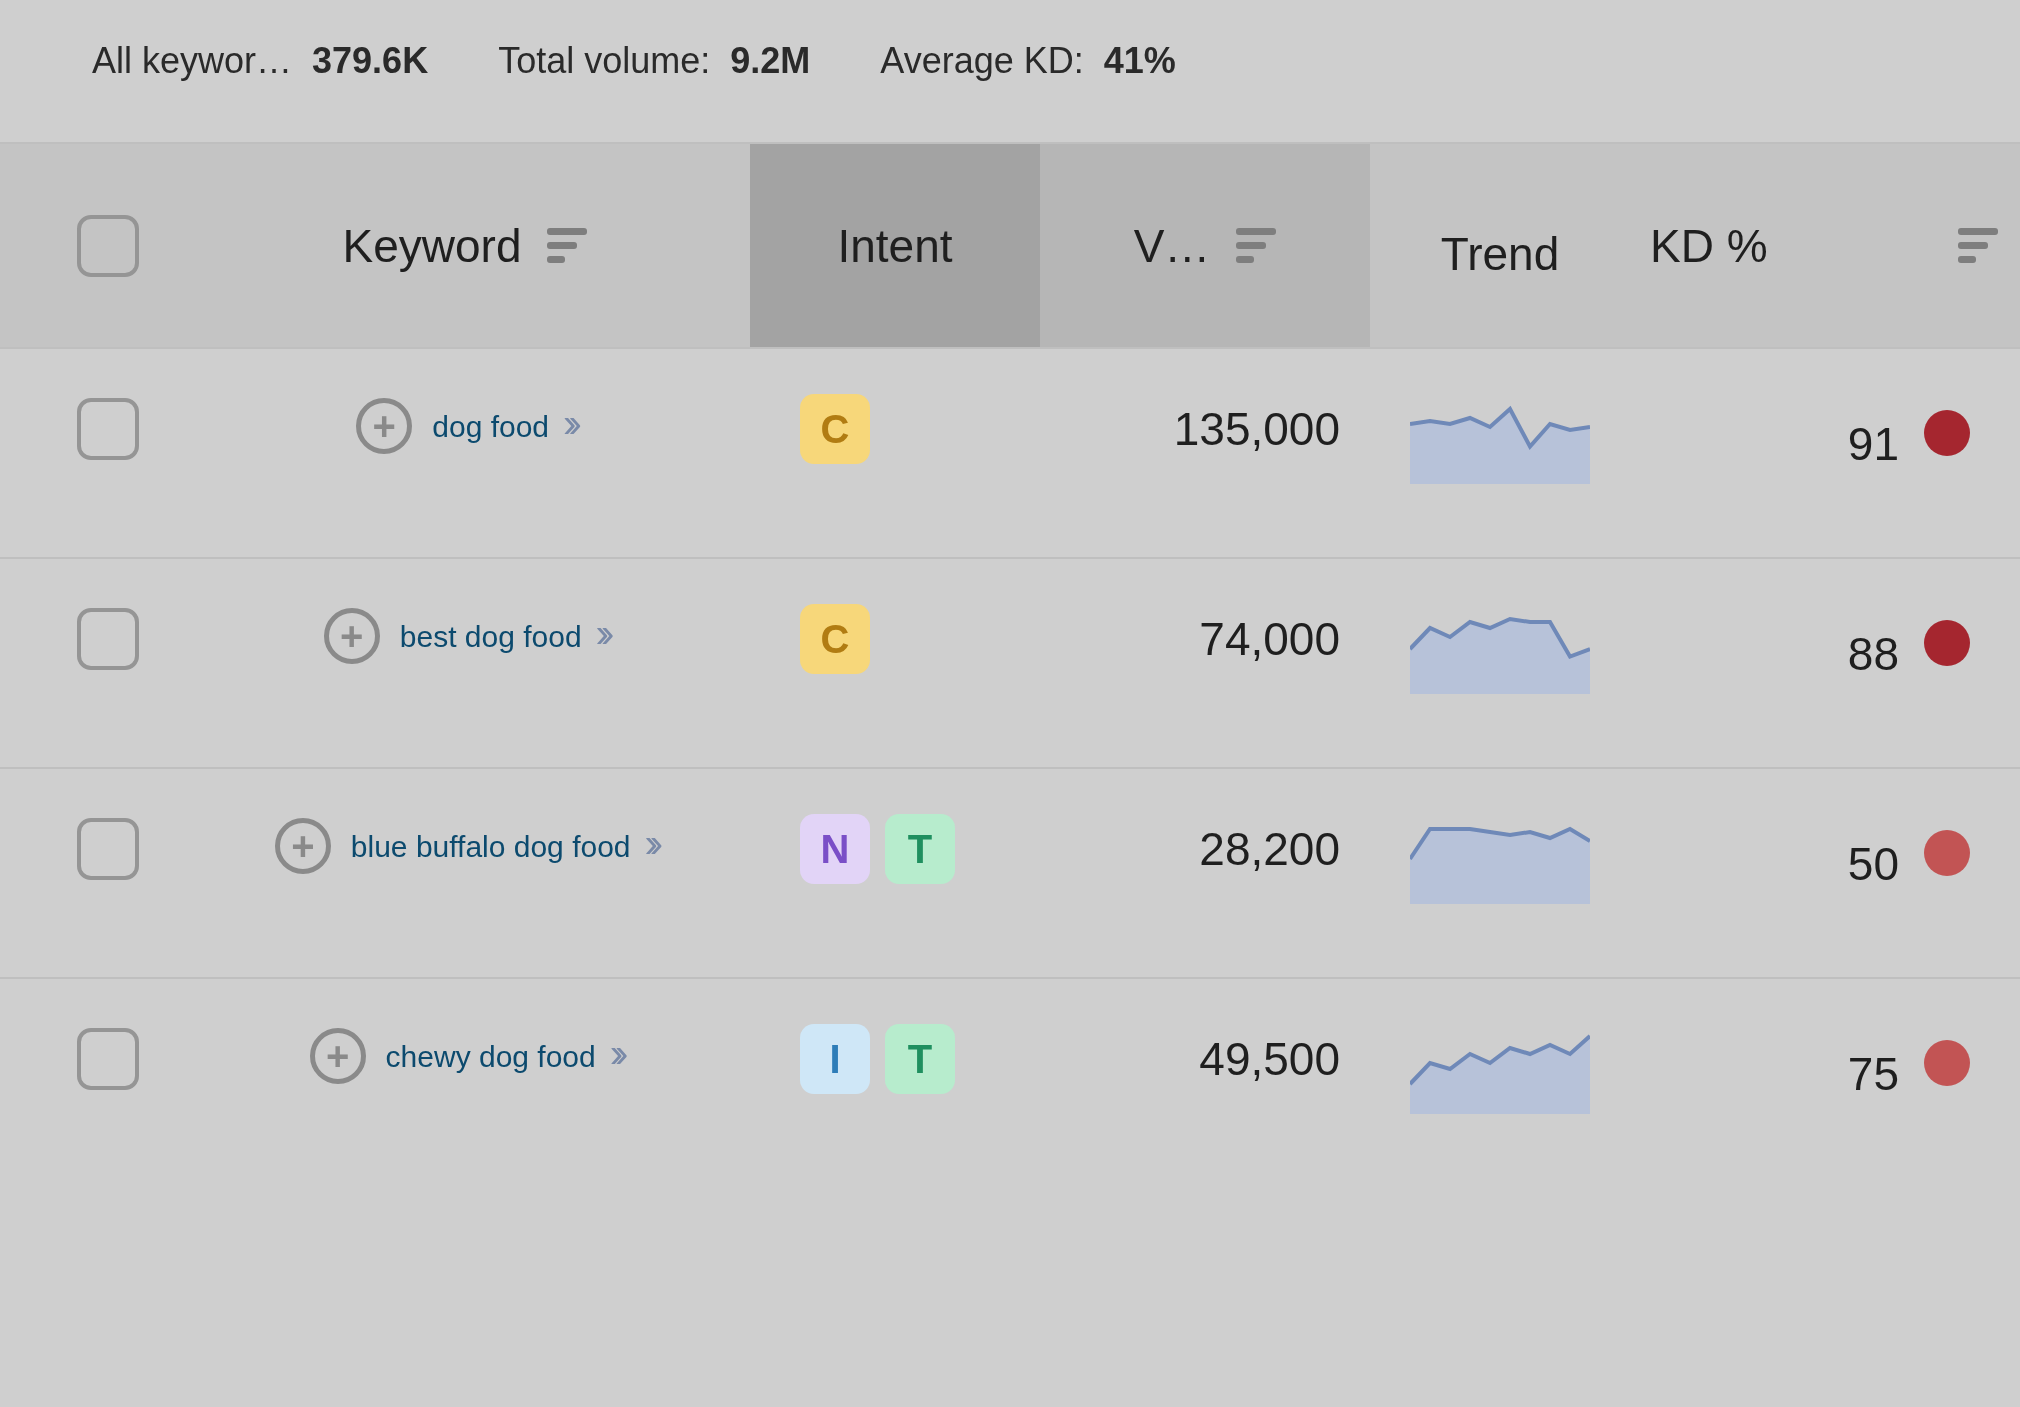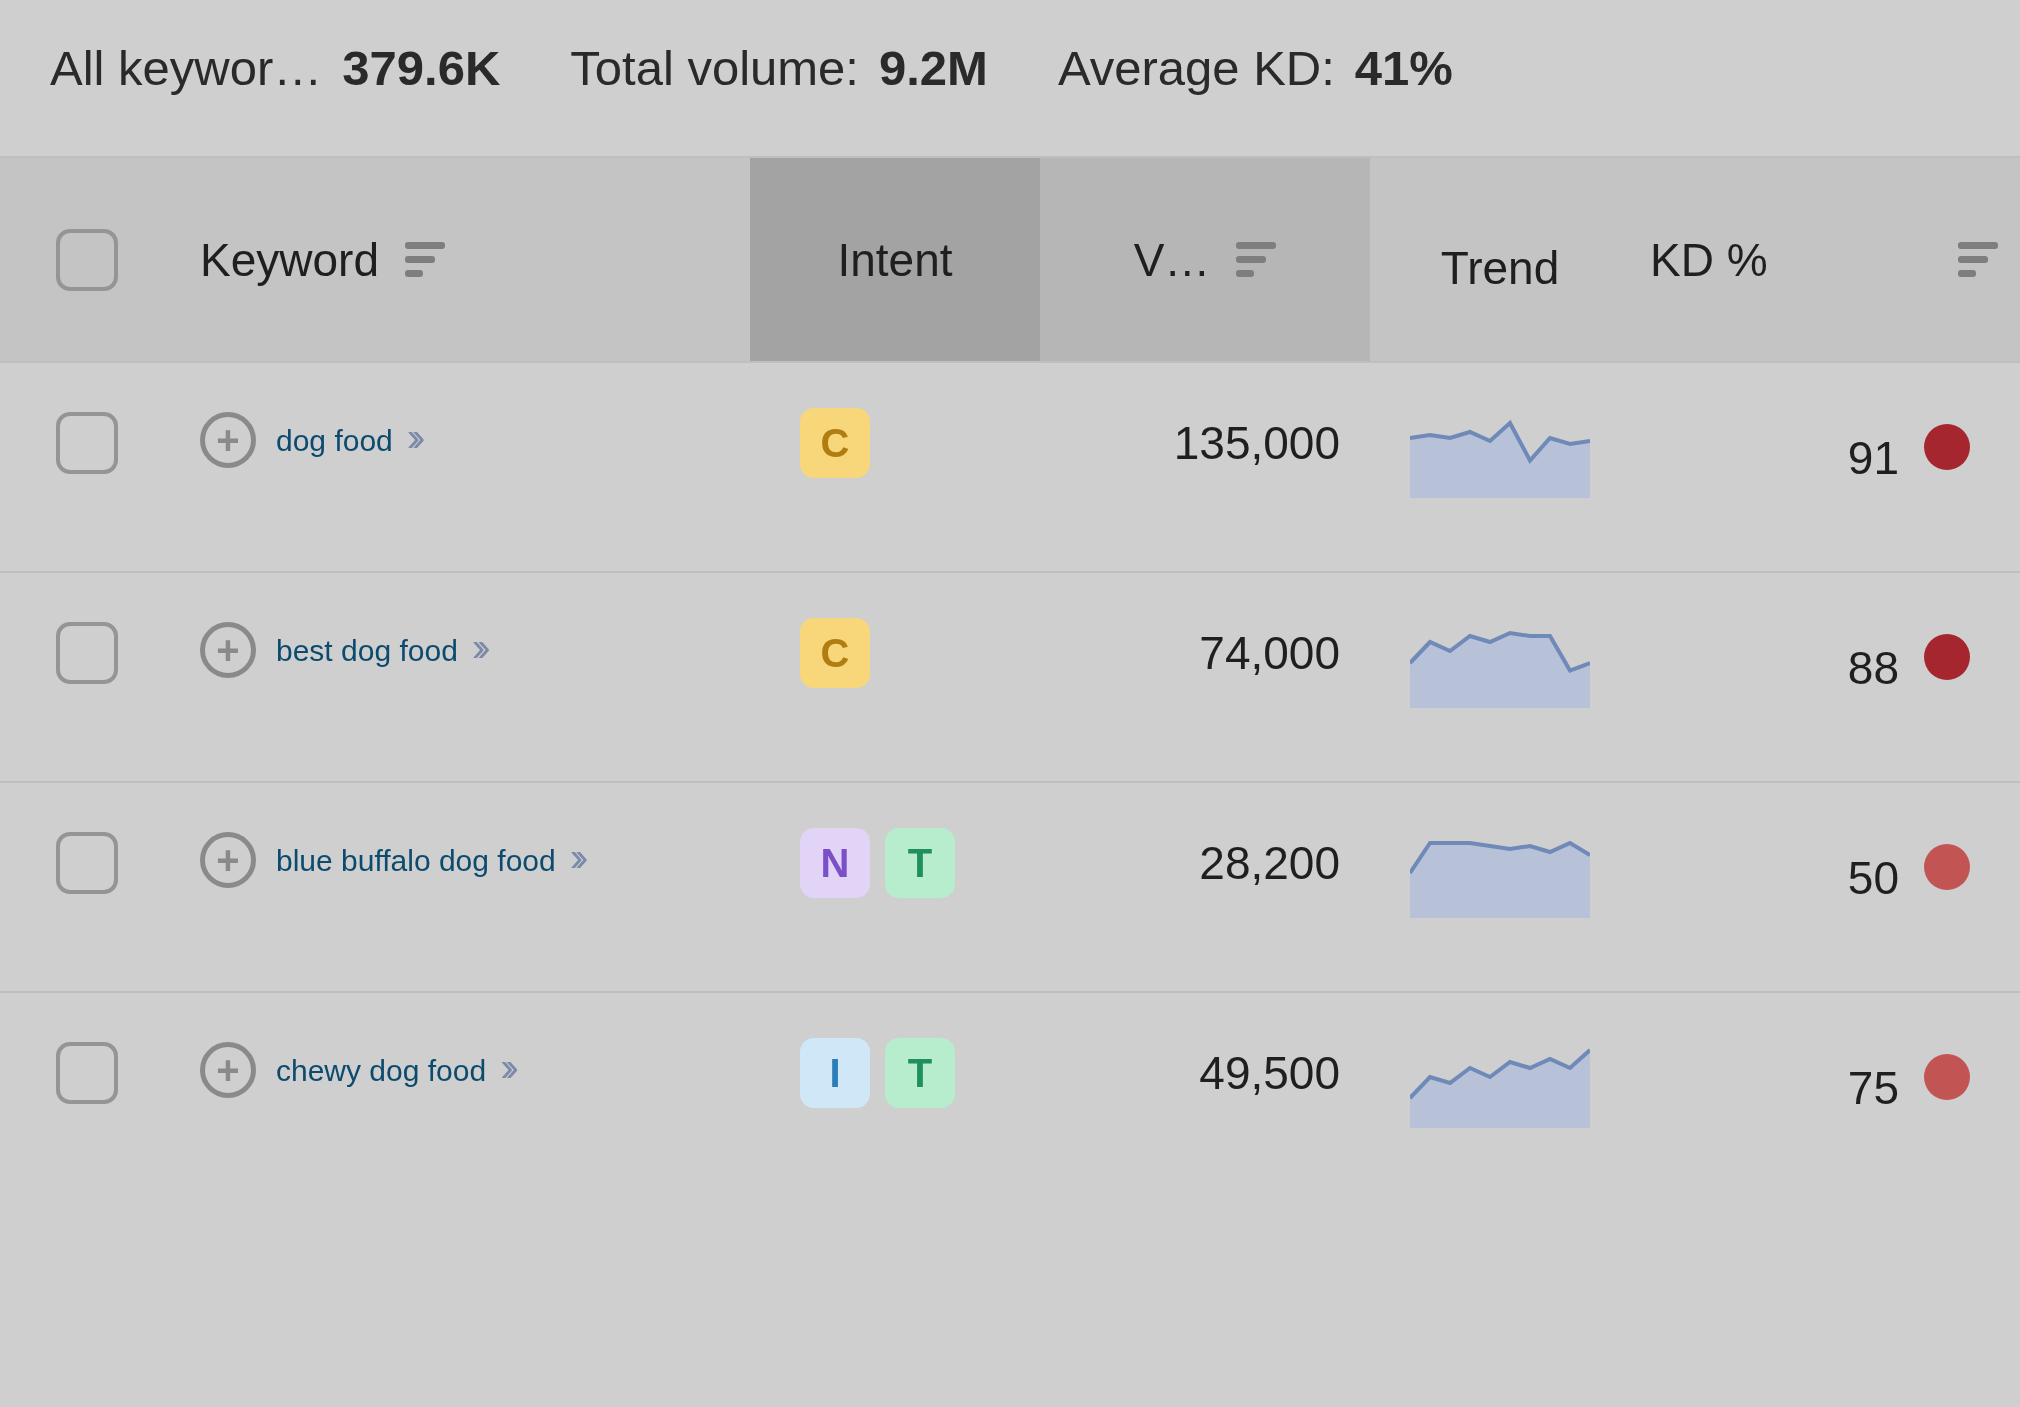--- a/index.html
+++ b/index.html
@@ -10,23 +10,24 @@
     height: 1407px;
     overflow: hidden;
   }
 
   
   .summary {
     display: flex;
     align-items: center;
     gap: 70px;
     padding: 40px 50px 60px 50px;
-    font-size: 49px;
+    font-size: 36px;
     color: #2a2a2a;
     background: #cfcfcf;
+    margin-left: 42px;
   }
   .summary .pair { display: flex; align-items: baseline; gap: 20px; }
   .summary .lbl { font-weight: 400; }
   .summary .val { font-weight: 700; }
 
   
   .table { position: relative; }
   .row {
     display: grid;
     grid-template-columns: 180px 570px 290px 330px 260px 1fr;
@@ -60,21 +61,21 @@
   .intent-highlight {
     position: absolute;
     top: 0;
     bottom: 0;
     left: 750px;
     width: 290px;
     background: rgba(255,255,255,0.92);
     pointer-events: none;
     z-index: 0;
   }
-  .row > * { position: relative; z-index: 1; }
+  .row > * { position: relative; z-index: 1; justify-content: center; }
   .row.header .cell.intent-hd { background: #a3a3a3; height: 100%; justify-content: center; }
   .row.header .cell.vol-hd { background: #b6b6b6; height: 100%; }
   .row.header .cell.keyword-hd { padding-left: 20px; }
   .row.header .cell.vol-hd,
   .row.header .cell.kd-hd,
   .row.header .cell.keyword-hd { gap: 26px; }
 
   
   .chk {
     width: 62px; height: 62px;

